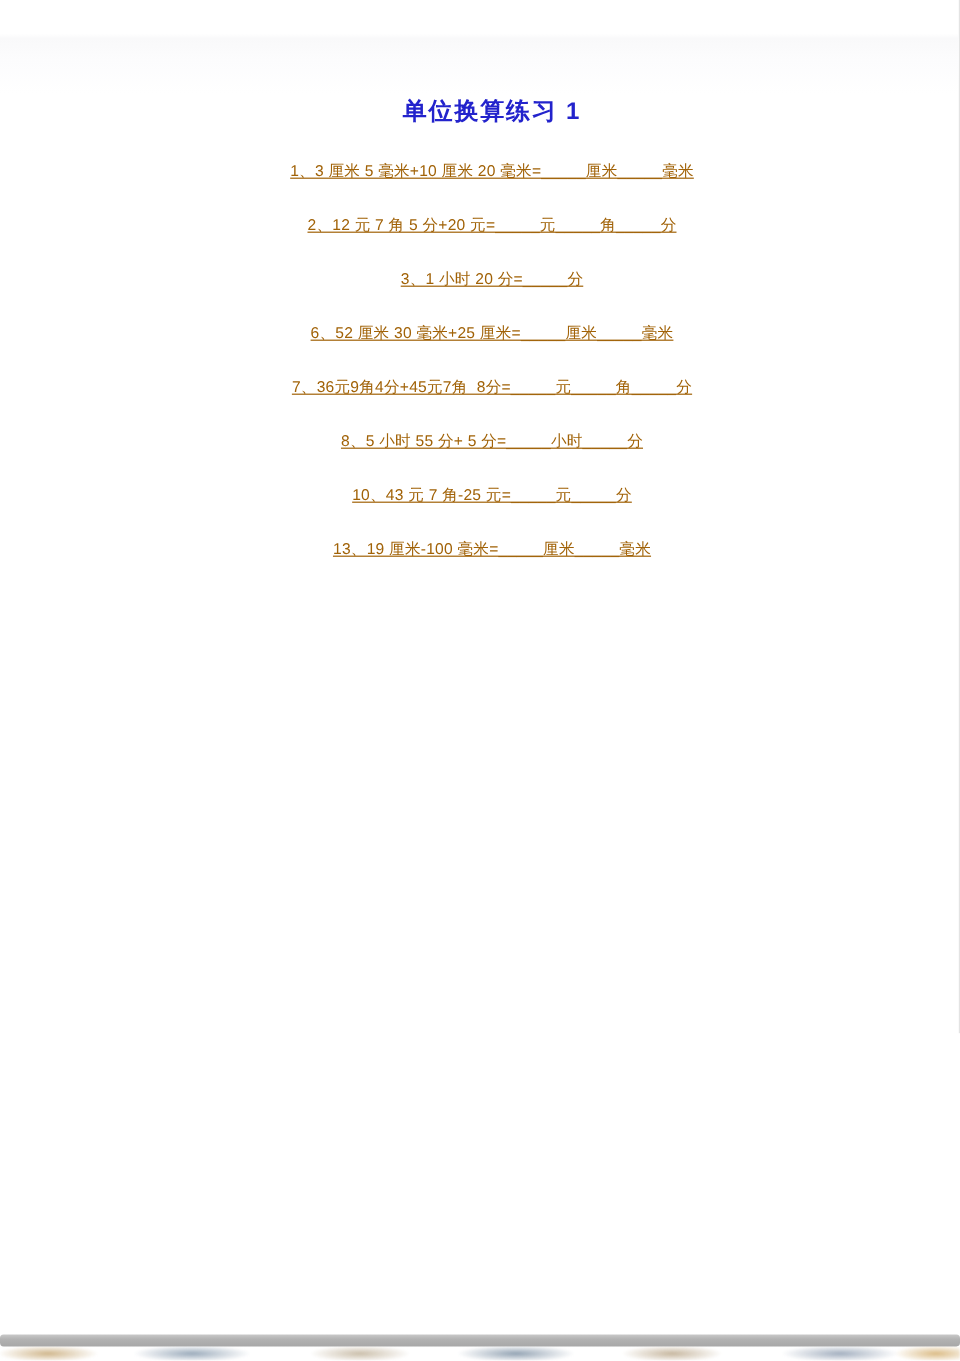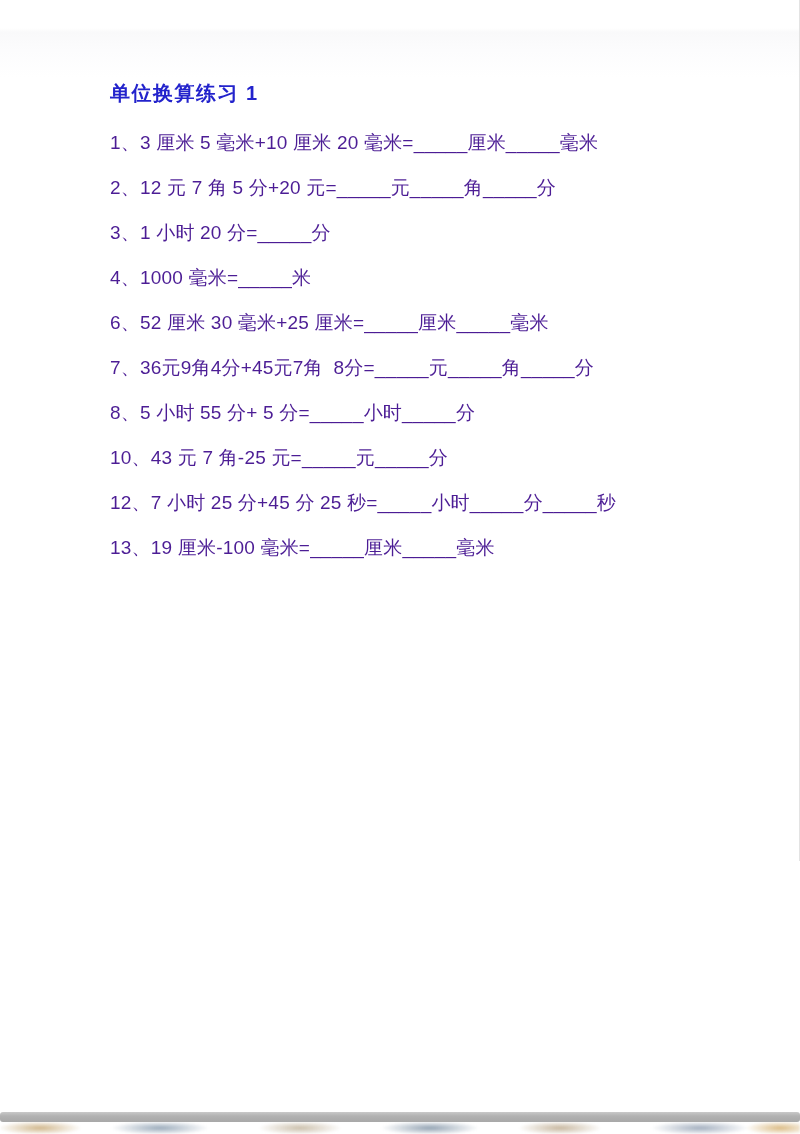--- a/index.html
+++ b/index.html
@@ -20,20 +20,21 @@
   #page-sheet {
     position: absolute;
     left: 0;
     top: 0;
     width: 800px;
     height: 861px;
     background: #ffffff;
     box-sizing: border-box;
     border-right: 1px solid #e3e3e3;
     overflow: hidden;
+    text-align: center;
   }
 
   
   #page-sheet::before {
     content: "";
     position: absolute;
     left: 0; top: 0; right: 0; bottom: 0;
     pointer-events: none;
     background:
       linear-gradient(to bottom,
@@ -62,27 +63,28 @@
     white-space: pre;
   }
 
   
   .q-list {
     list-style: none;
     margin: 0;
     padding: 0;
   }
   .q-item {
-    color: #4c1d95;
-    font-size: 19px;
+    color: #a16207;
+    font-size: 13px;
     line-height: 45px;
     letter-spacing: 0.2px;
     margin: 0;
     word-break: break-all;
     white-space: pre-wrap;
+    text-decoration: underline;
   }
 
   
   #watermark {
     position: absolute;
     left: 333px;
     top: 1000px;
     font-size: 62px;
     font-weight: bold;
     letter-spacing: 2px;
@@ -139,26 +141,24 @@
 <div id="page-sheet">
 
   <div id="doc-body">
 
     <h1 class="doc-title">单位换算练习 1</h1>
 
     <div class="q-list">
       <p class="q-item">1、3 厘米 5 毫米+10 厘米 20 毫米=_____厘米_____毫米</p>
       <p class="q-item">2、12 元 7 角 5 分+20 元=_____元_____角_____分</p>
       <p class="q-item">3、1 小时 20 分=_____分</p>
-      <p class="q-item">4、1000 毫米=_____米</p>
       <p class="q-item">6、52 厘米 30 毫米+25 厘米=_____厘米_____毫米</p>
       <p class="q-item">7、36元9角4分+45元7角  8分=_____元_____角_____分</p>
       <p class="q-item">8、5 小时 55 分+ 5 分=_____小时_____分</p>
       <p class="q-item">10、43 元 7 角-25 元=_____元_____分</p>
-      <p class="q-item">12、7 小时 25 分+45 分 25 秒=_____小时_____分_____秒</p>
       <p class="q-item">13、19 厘米-100 毫米=_____厘米_____毫米</p>
     </div>
 
   </div>
 
   <div id="watermark">bzxz.net</div>
 
 </div>
 
 <div id="page-gutter"></div>

